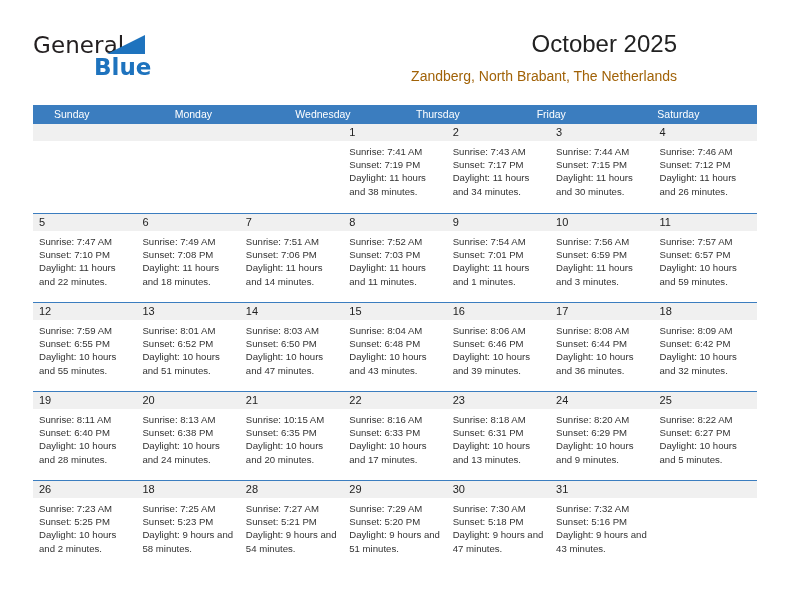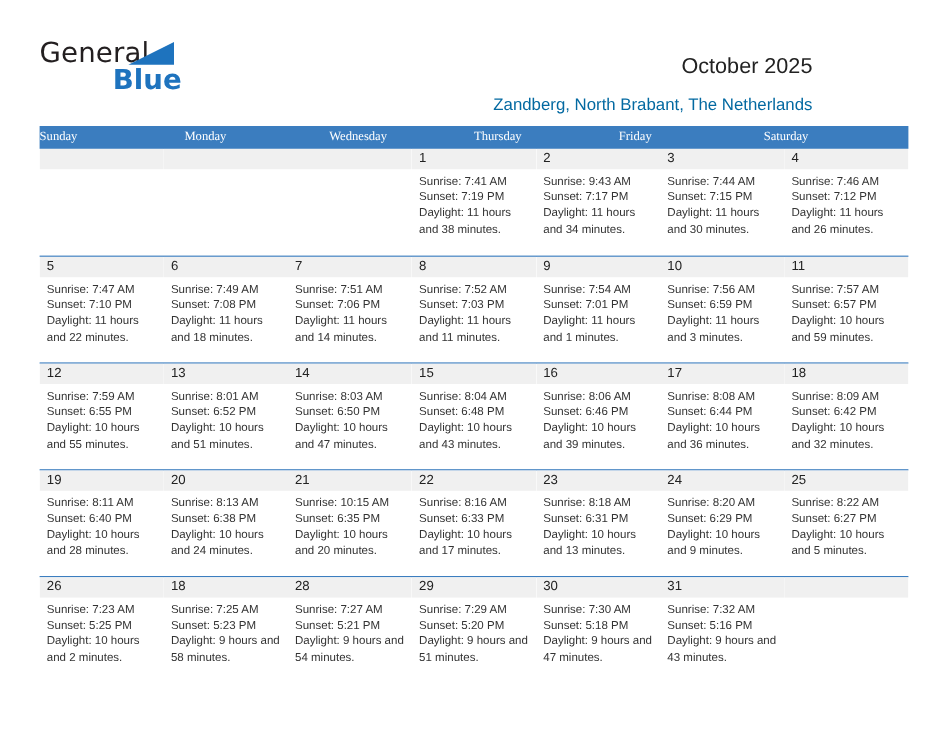--- a/index.html
+++ b/index.html
@@ -68,31 +68,30 @@
     font-weight: 700;
   }
 
   .title-block {
     position: absolute;
     right: 0;
     top: 0;
     text-align: right;
   }
   .cal-title {
-    font-size: 18px;
+    font-size: 24px;
     font-weight: 400;
     color: #222222;
     line-height: 32px;
     white-space: nowrap;
-    margin-top: 11px;
   }
   .cal-subtitle {
     font-size: 14px;
     font-weight: 400;
-    color: #0369a1;
+    color: #a16207;
     line-height: 20px;
     margin-top: 6px;
     white-space: nowrap;
   }
 
   
   .calendar {
     position: absolute;
     left: 33px;
     top: 105px;
@@ -102,24 +101,23 @@
   .weekdays {
     display: flex;
     background: #3b7dbf;
     height: 19px;
   }
   .weekday {
     flex: 1 1 0;
     color: #ffffff;
     font-size: 10.5px;
     line-height: 19px;
-    padding-left: 0;
+    padding-left: 21px;
     box-sizing: border-box;
     white-space: nowrap;
-    font-family: Liberation Serif, serif;
   }
 
   .week {
     display: flex;
     border-top: 1px solid #3b7dbf;
     height: 89px;
     box-sizing: border-box;
   }
   .week.first {
     border-top: none;
@@ -231,21 +229,21 @@
           <div>Sunrise: 7:41 AM</div>
           <div>Sunset: 7:19 PM</div>
           <div class="daylight-line">Daylight: 11 hours and 38 minutes.</div>
         </div>
       </div>
       <div class="day">
         <div class="daynum-band">
             <span class="daynum">2</span>
           </div>
         <div class="day-details">
-          <div>Sunrise: 9:43 AM</div>
+          <div>Sunrise: 7:43 AM</div>
           <div>Sunset: 7:17 PM</div>
           <div class="daylight-line">Daylight: 11 hours and 34 minutes.</div>
         </div>
       </div>
       <div class="day">
         <div class="daynum-band">
             <span class="daynum">3</span>
           </div>
         <div class="day-details">
           <div>Sunrise: 7:44 AM</div>

